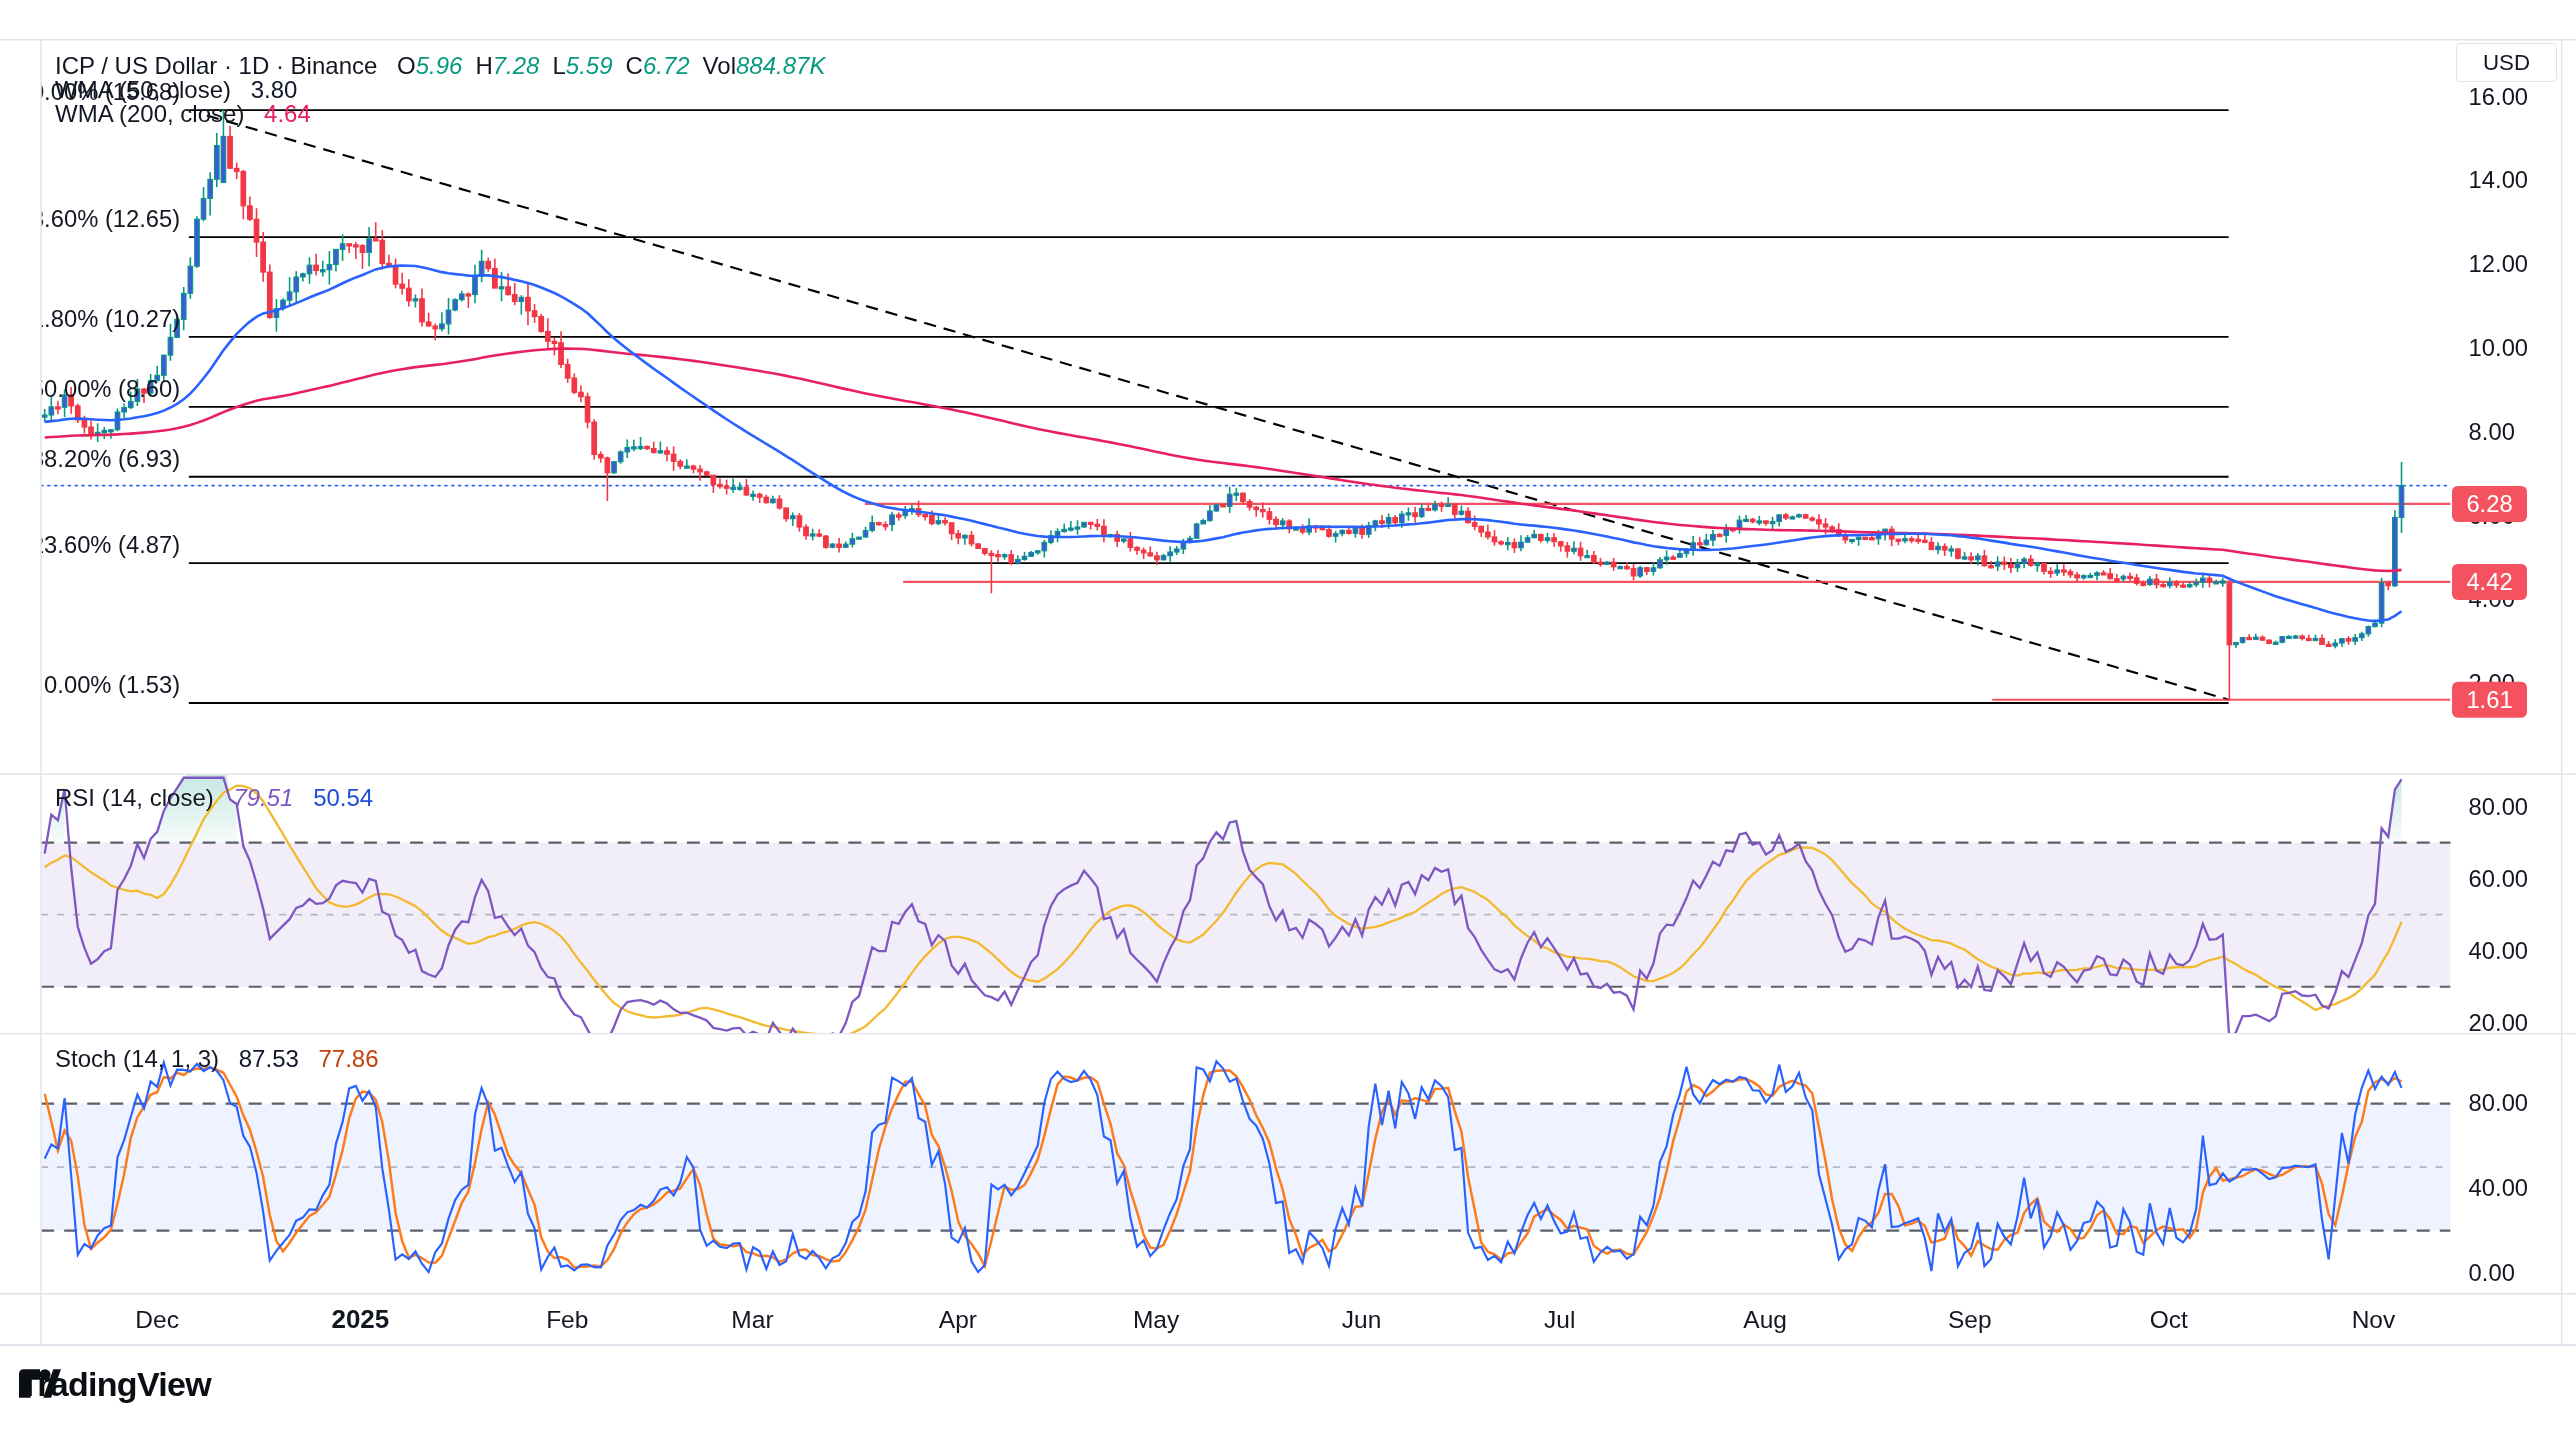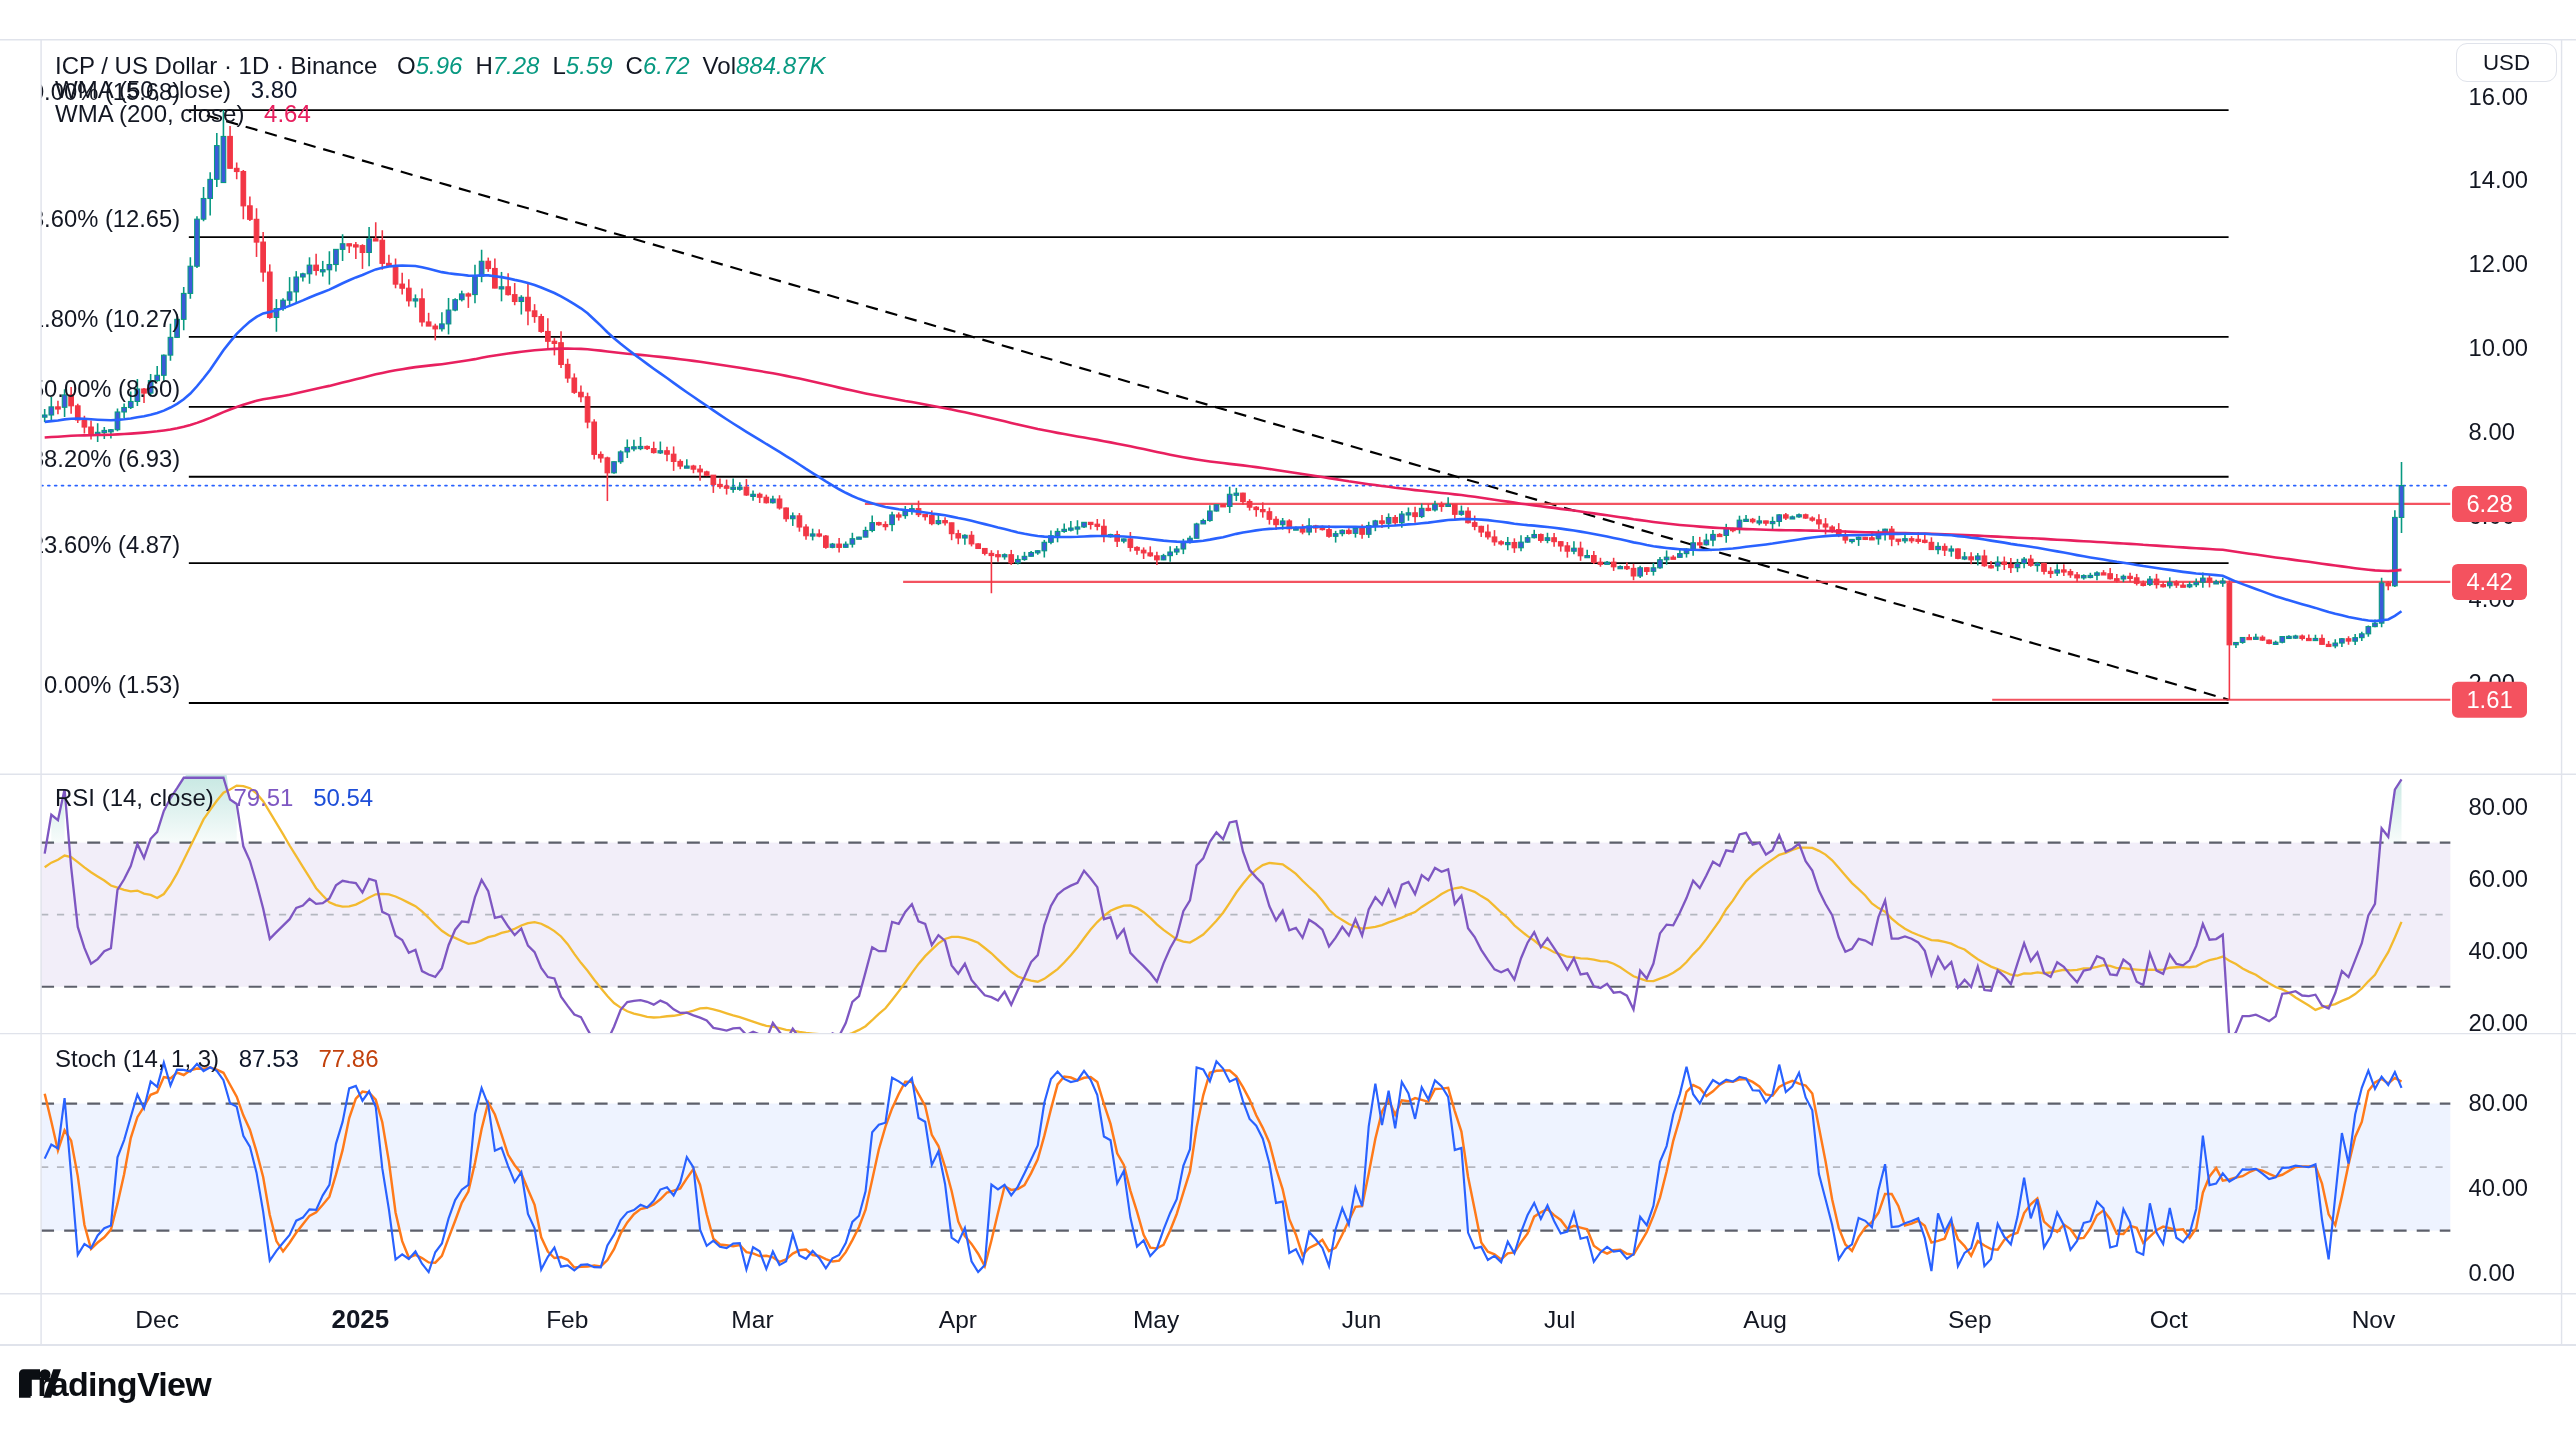--- a/index.html
+++ b/index.html
@@ -6,24 +6,24 @@
   body{width:2576px;height:1433px;overflow:hidden;font-family:"Liberation Sans",sans-serif;color:#131722;position:relative;}
   #stage{position:absolute;left:0;top:0;width:2576px;height:1433px;}
   svg{position:absolute;left:0;top:0;}
   .hdr{position:absolute;left:13px;top:5.8px;font-size:24.5px;color:#0f1318;white-space:nowrap;}
   .legend{position:absolute;left:55px;font-size:24px;white-space:nowrap;z-index:5;}
   .legend .lbl{color:#131722;}
   .legend .sp{display:inline-block;width:13px;}
   .val-up{color:#089981;font-style:italic;}
   .val-blue{color:#0f172a;}
   .val-pink{color:#e8205f;}
-  .val-purple{color:#7e57c2;}
+  .val-purple{color:#7e57c2;font-style:italic;}
   .val-yellow{color:#1d4ed8;}
   .val-orange{color:#c2410c;}
-  .usd-btn{position:absolute;left:2456px;top:43px;width:99px;height:37px;border:1.4px solid #e0e3eb;border-radius:11px;display:flex;align-items:center;justify-content:center;font-size:22.3px;color:#131722;background:#fff;z-index:6;}
+  .usd-btn{position:absolute;left:2456px;top:43px;width:99px;height:37px;border:1.4px solid #e0e3eb;border-radius:4px;display:flex;align-items:center;justify-content:center;font-size:22.3px;color:#131722;background:#fff;z-index:6;}
   .logo{position:absolute;left:19px;top:1365px;display:flex;align-items:center;gap:13px;z-index:6;}
   .logo-text{font-size:34px;font-weight:700;color:#0b0e13;letter-spacing:-0.7px;}
 </style>
 </head>
 <body>
 
 <div id="stage">
 
 
   <svg id="chart-svg" width="2576" height="1433" viewBox="0 0 3574 1988">

